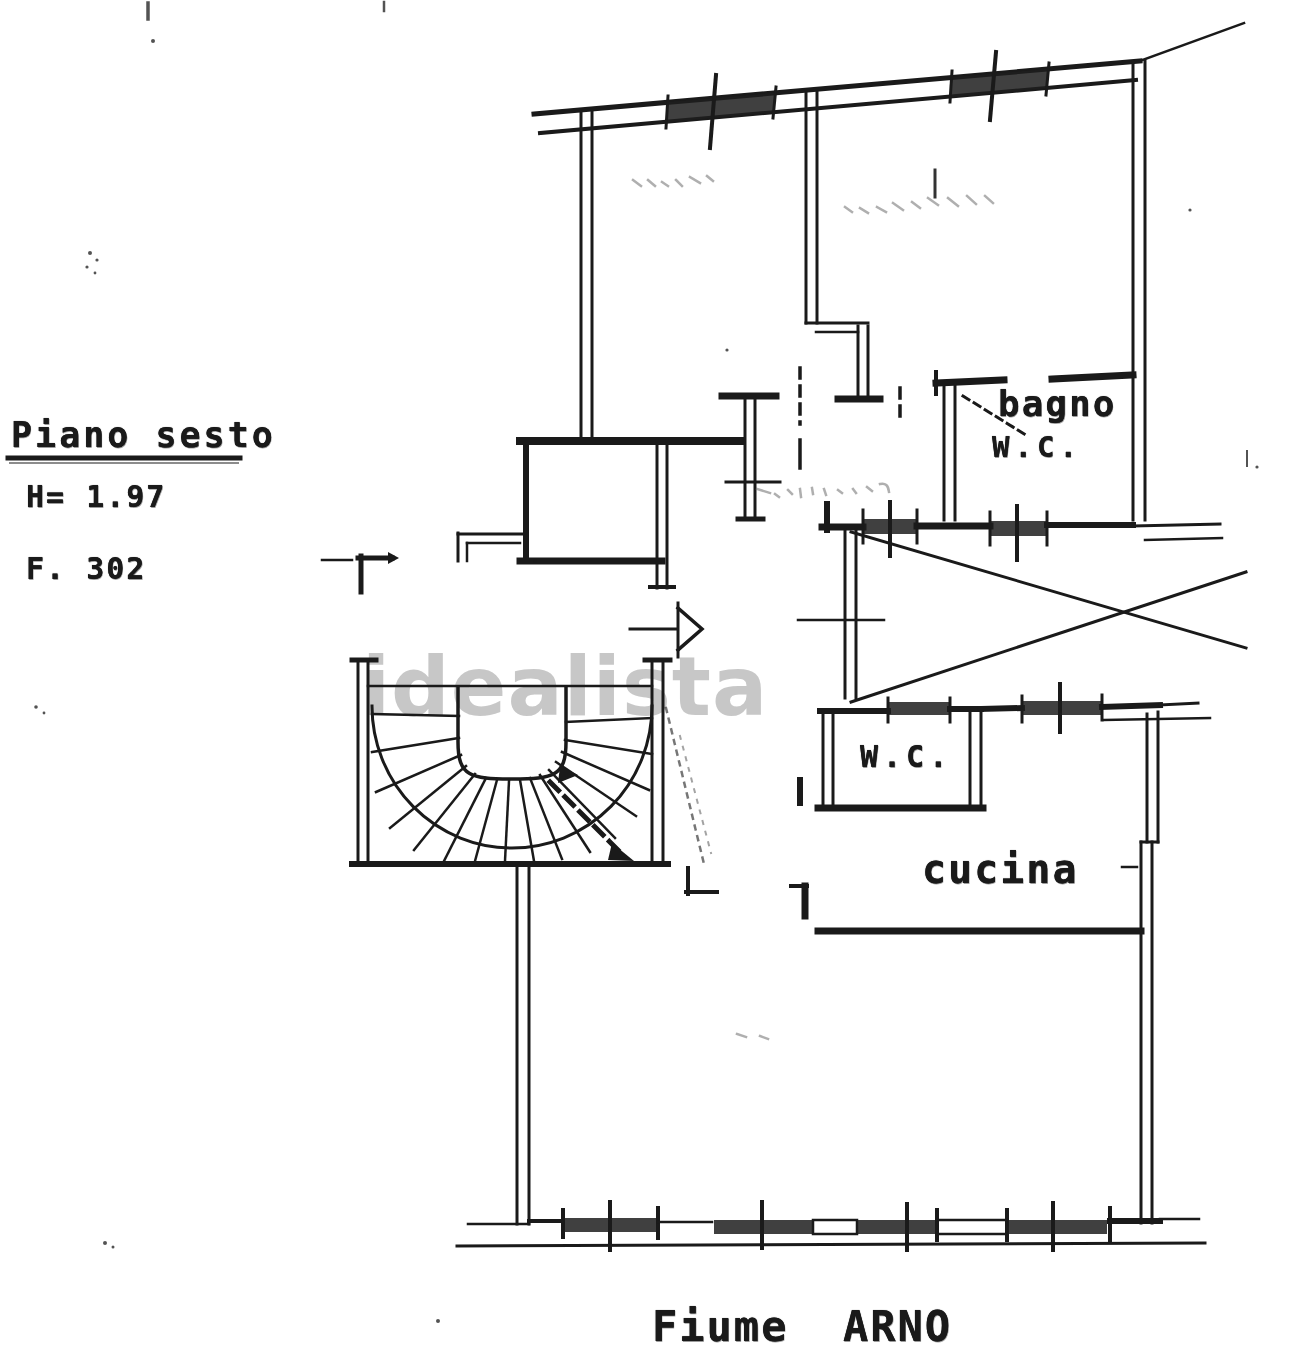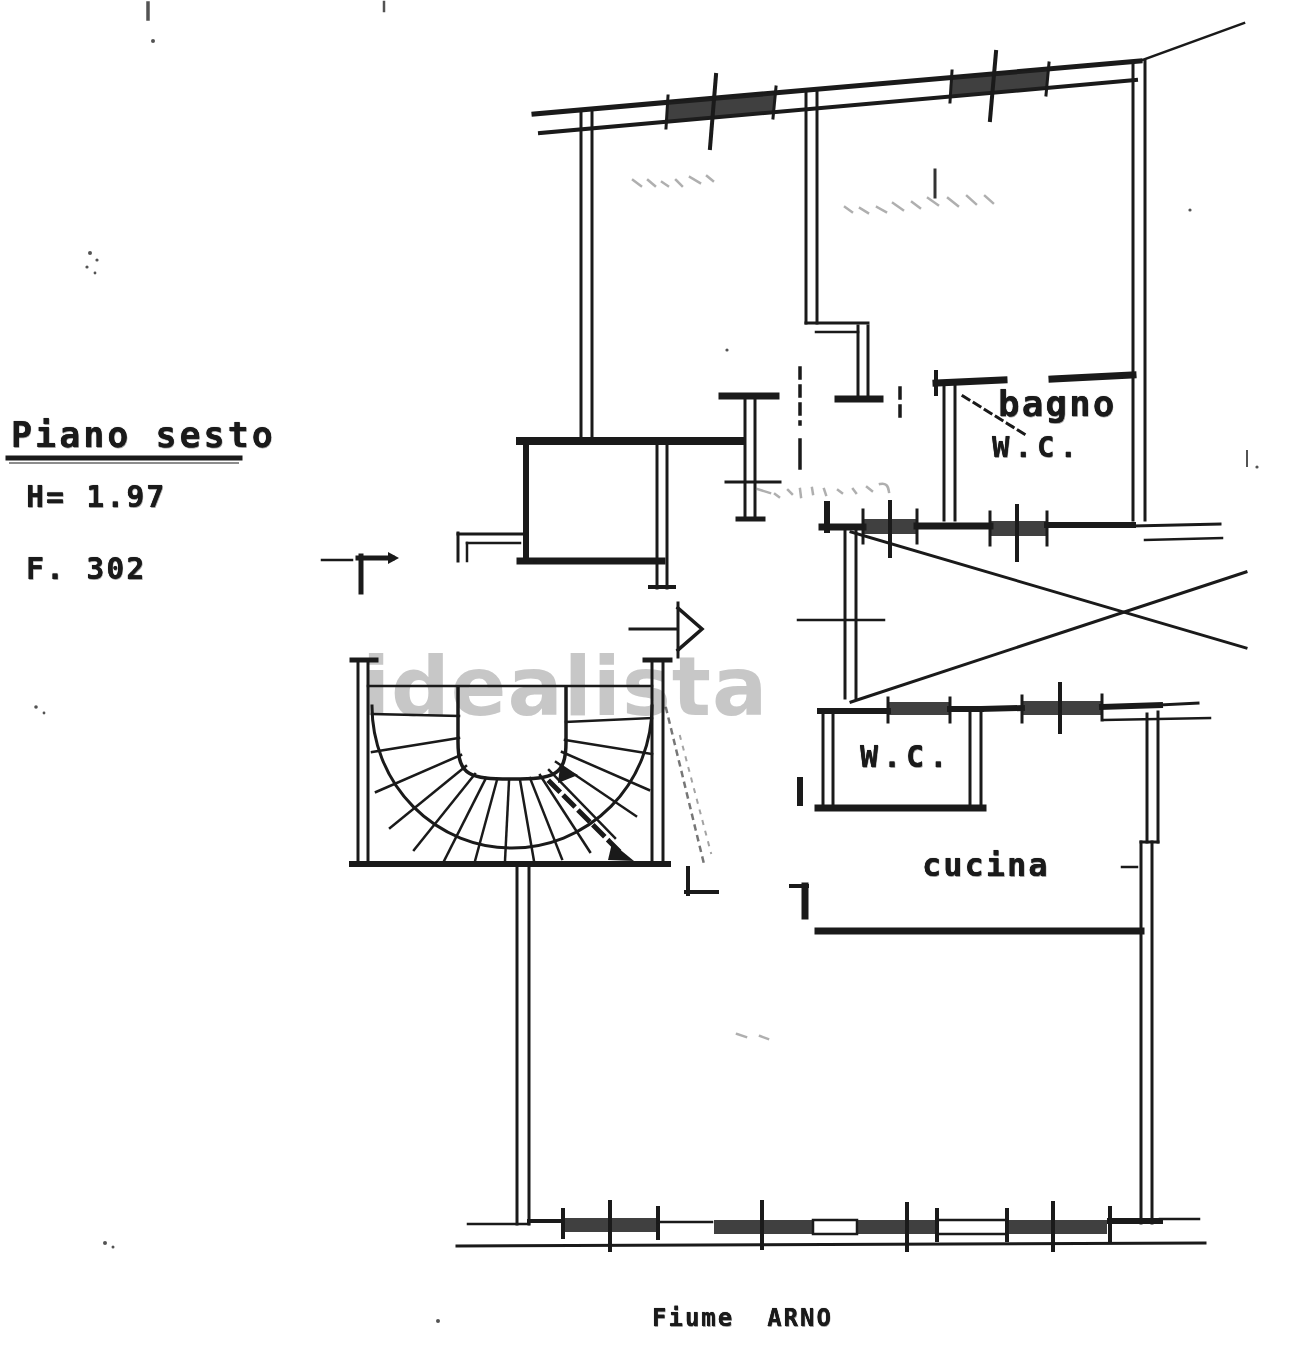--- a/index.html
+++ b/index.html
@@ -20,22 +20,22 @@
     text-shadow:0 0 0.7px #000, 0.6px 0.6px 0 rgba(0,0,0,0.35);
     letter-spacing:2px;
     line-height:1;
   }
   .lbl-floor   {left:11px;   top:418px;  font-size:35px;letter-spacing:3px;}
   .lbl-height  {left:26px;  top:482px;  font-size:30px;}
   .lbl-sheet   {left:26px;  top:554px;  font-size:30px;}
   .lbl-bagno   {left:998px; top:386px;  font-size:36px;text-align:right;}
   .lbl-wc-bagno{left:992px; top:433px;  font-size:29px;letter-spacing:5px;}
   .lbl-wc-mid  {left:860px; top:742px;  font-size:30px;letter-spacing:5px;}
-  .lbl-cucina  {left:922px; top:849px;  font-size:32px;}
-  .lbl-caption {left:652px; top:1306px; font-size:24px;}
+  .lbl-cucina  {left:922px; top:849px;  font-size:40px;}
+  .lbl-caption {left:652px; top:1306px; font-size:42px;}
   .watermark{
     position:absolute;
     left:362px; top:646px;
     z-index:1;
     font-family:"DejaVu Sans","Liberation Sans",sans-serif;
     font-weight:bold;
     font-size:82px;
     line-height:1;
     letter-spacing:1px;
     opacity:0.55;

